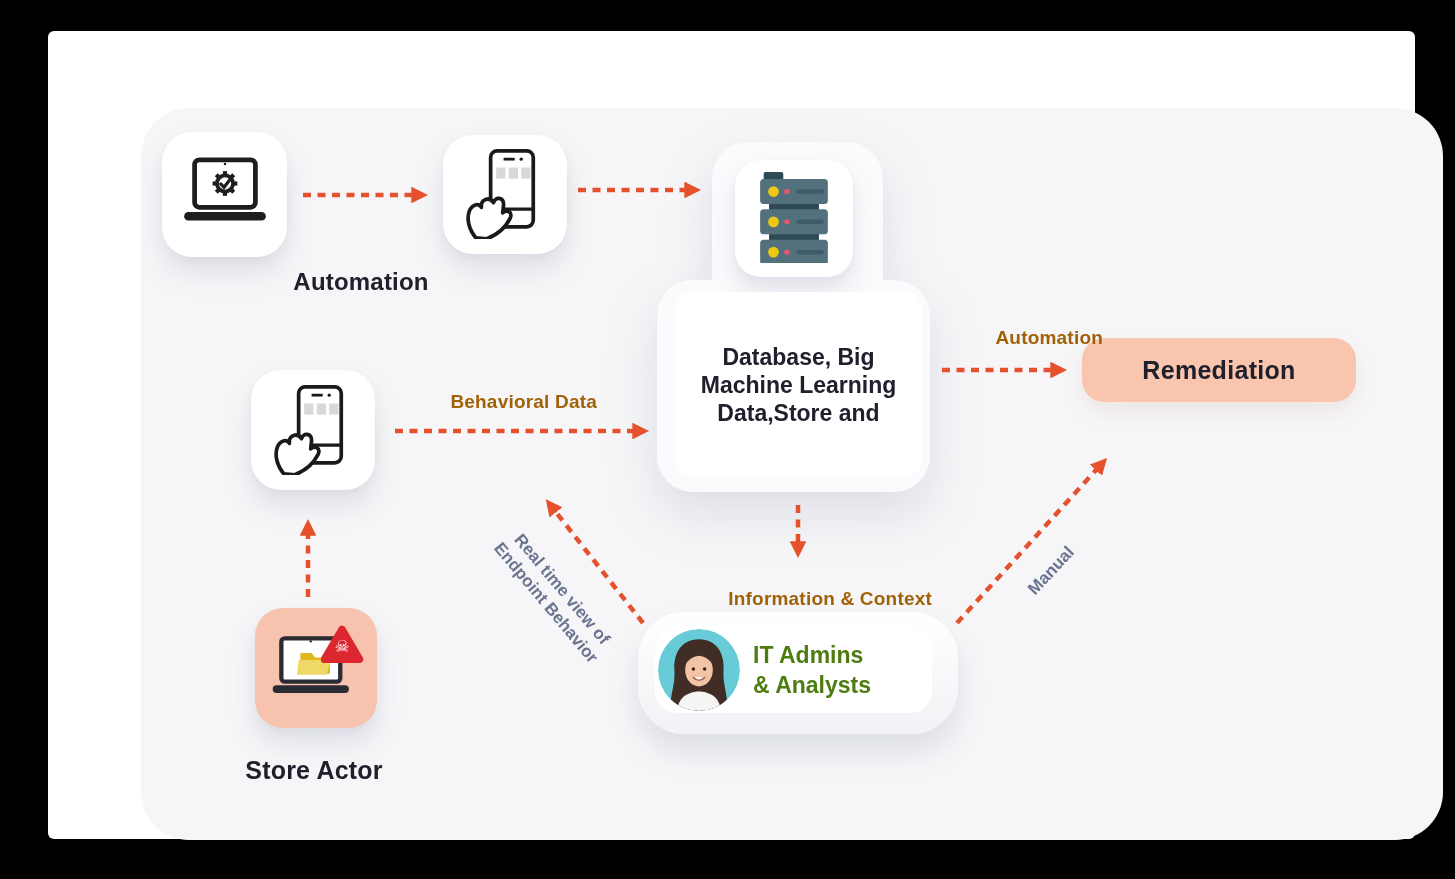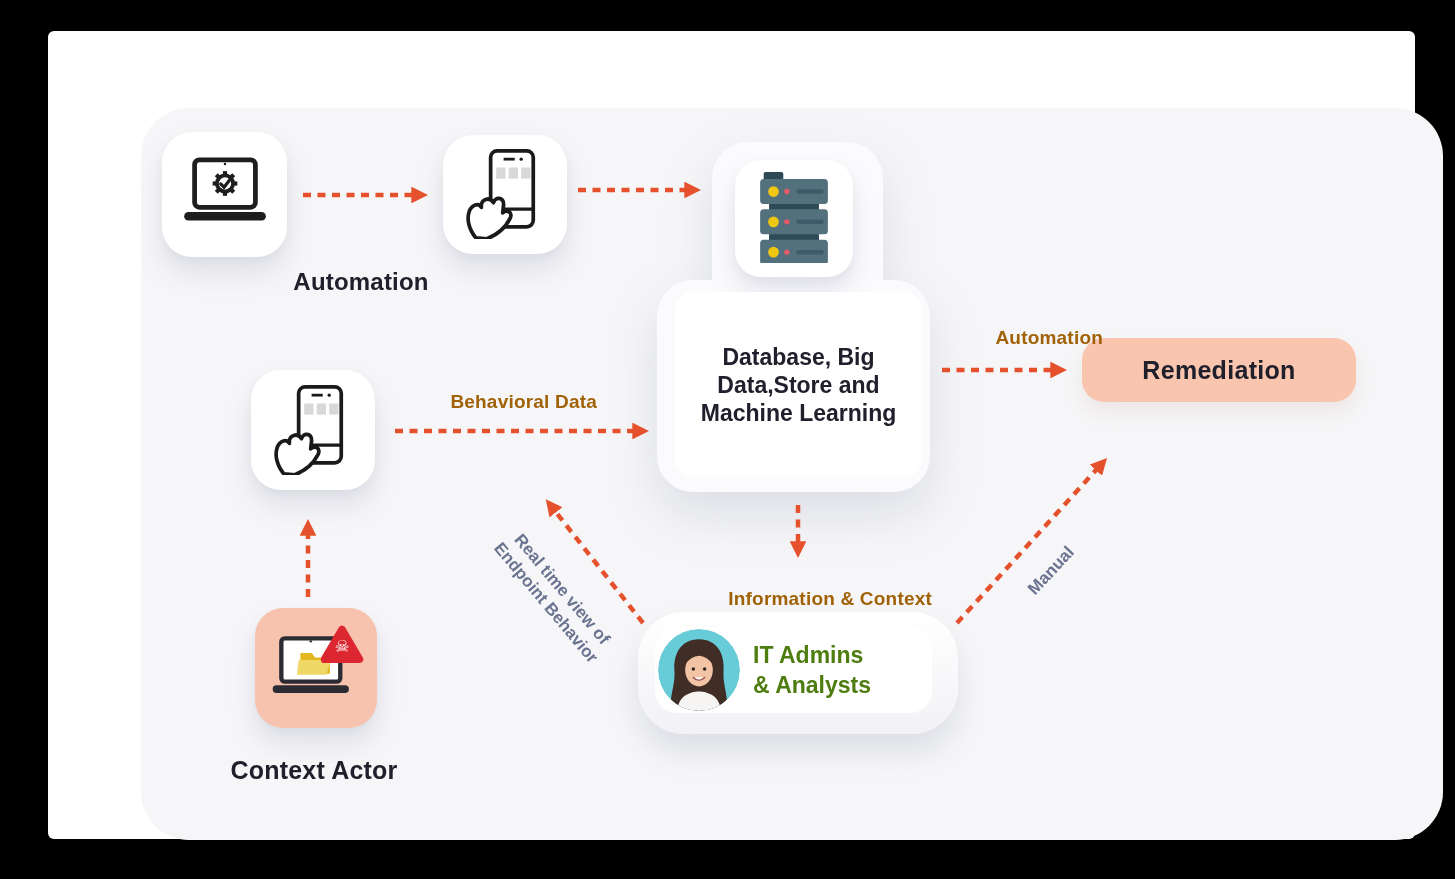--- a/index.html
+++ b/index.html
@@ -86,22 +86,22 @@
       <circle cx="23" cy="92" r="6" fill="#eec712"></circle>
         <circle cx="38" cy="92" r="3" fill="#e55a68"></circle>
       <line x1="51" y1="92" x2="77" y2="92" stroke="#3d5b68" stroke-width="5" stroke-linecap="round"></line>
     </svg>
   </span>
 </div>
 
 <div class="db-text-card">
   <div class="db-text">
     <div>Database, Big</div>
+    <div>Machine Learning</div>
     <div>Data,Store and</div>
-    <div>Machine Learning</div>
   </div>
 </div>
 
 <div class="card" style="left:162px; top:132px; width:125px; height:125px;">
   <span>
     <svg width="96" height="76" viewBox="0 0 100 80">
       <rect x="18" y="5" width="64" height="50" rx="5" fill="#fff" stroke="#1e1e1e" stroke-width="5"></rect>
       <circle cx="50" cy="9.5" r="1.3" fill="#1e1e1e"></circle>
       <rect x="7" y="60" width="86" height="9" rx="4.5" fill="#1e1e1e"></rect>
       <g transform="translate(50,30)">
@@ -163,21 +163,21 @@
       <circle cx="54" cy="23.5" r="1.4" fill="#2b2b33"></circle>
       <rect x="10" y="74" width="88" height="9" rx="4.5" fill="#2b2b33"></rect>
       <path d="M42 37 h13 l4 5 h15 a2 2 0 0 1 2 2 v17 h-34 z" fill="#e3b71f"></path>
       <path d="M40 45 h37 l-5 17 h-34 z" fill="#f0d867"></path>
       <path d="M90 10 L110 44 L70 44 Z" fill="#dc2730" stroke="#dc2730" stroke-width="9" stroke-linejoin="round"></path>
       <text x="90" y="36" text-anchor="middle" font-size="19" fill="#ffffff" font-family="DejaVu Sans, sans-serif">☠</text>
     </svg>
   </span>
 </div>
 
-<div class="node-label" style="left:194px; top:756px; width:240px; font-size:25px;">Context Actor</div>
+<div class="node-label" style="left:194px; top:756px; width:240px; font-size:25px;">Store Actor</div>
 
 <div class="remediation">
   <span>Remediation</span>
 </div>
 
 <div class="admins-pill"></div>
 <div class="admins-card"></div>
 <div class="avatar">
   <svg width="82" height="82" viewBox="0 0 80 80">
     <defs>

